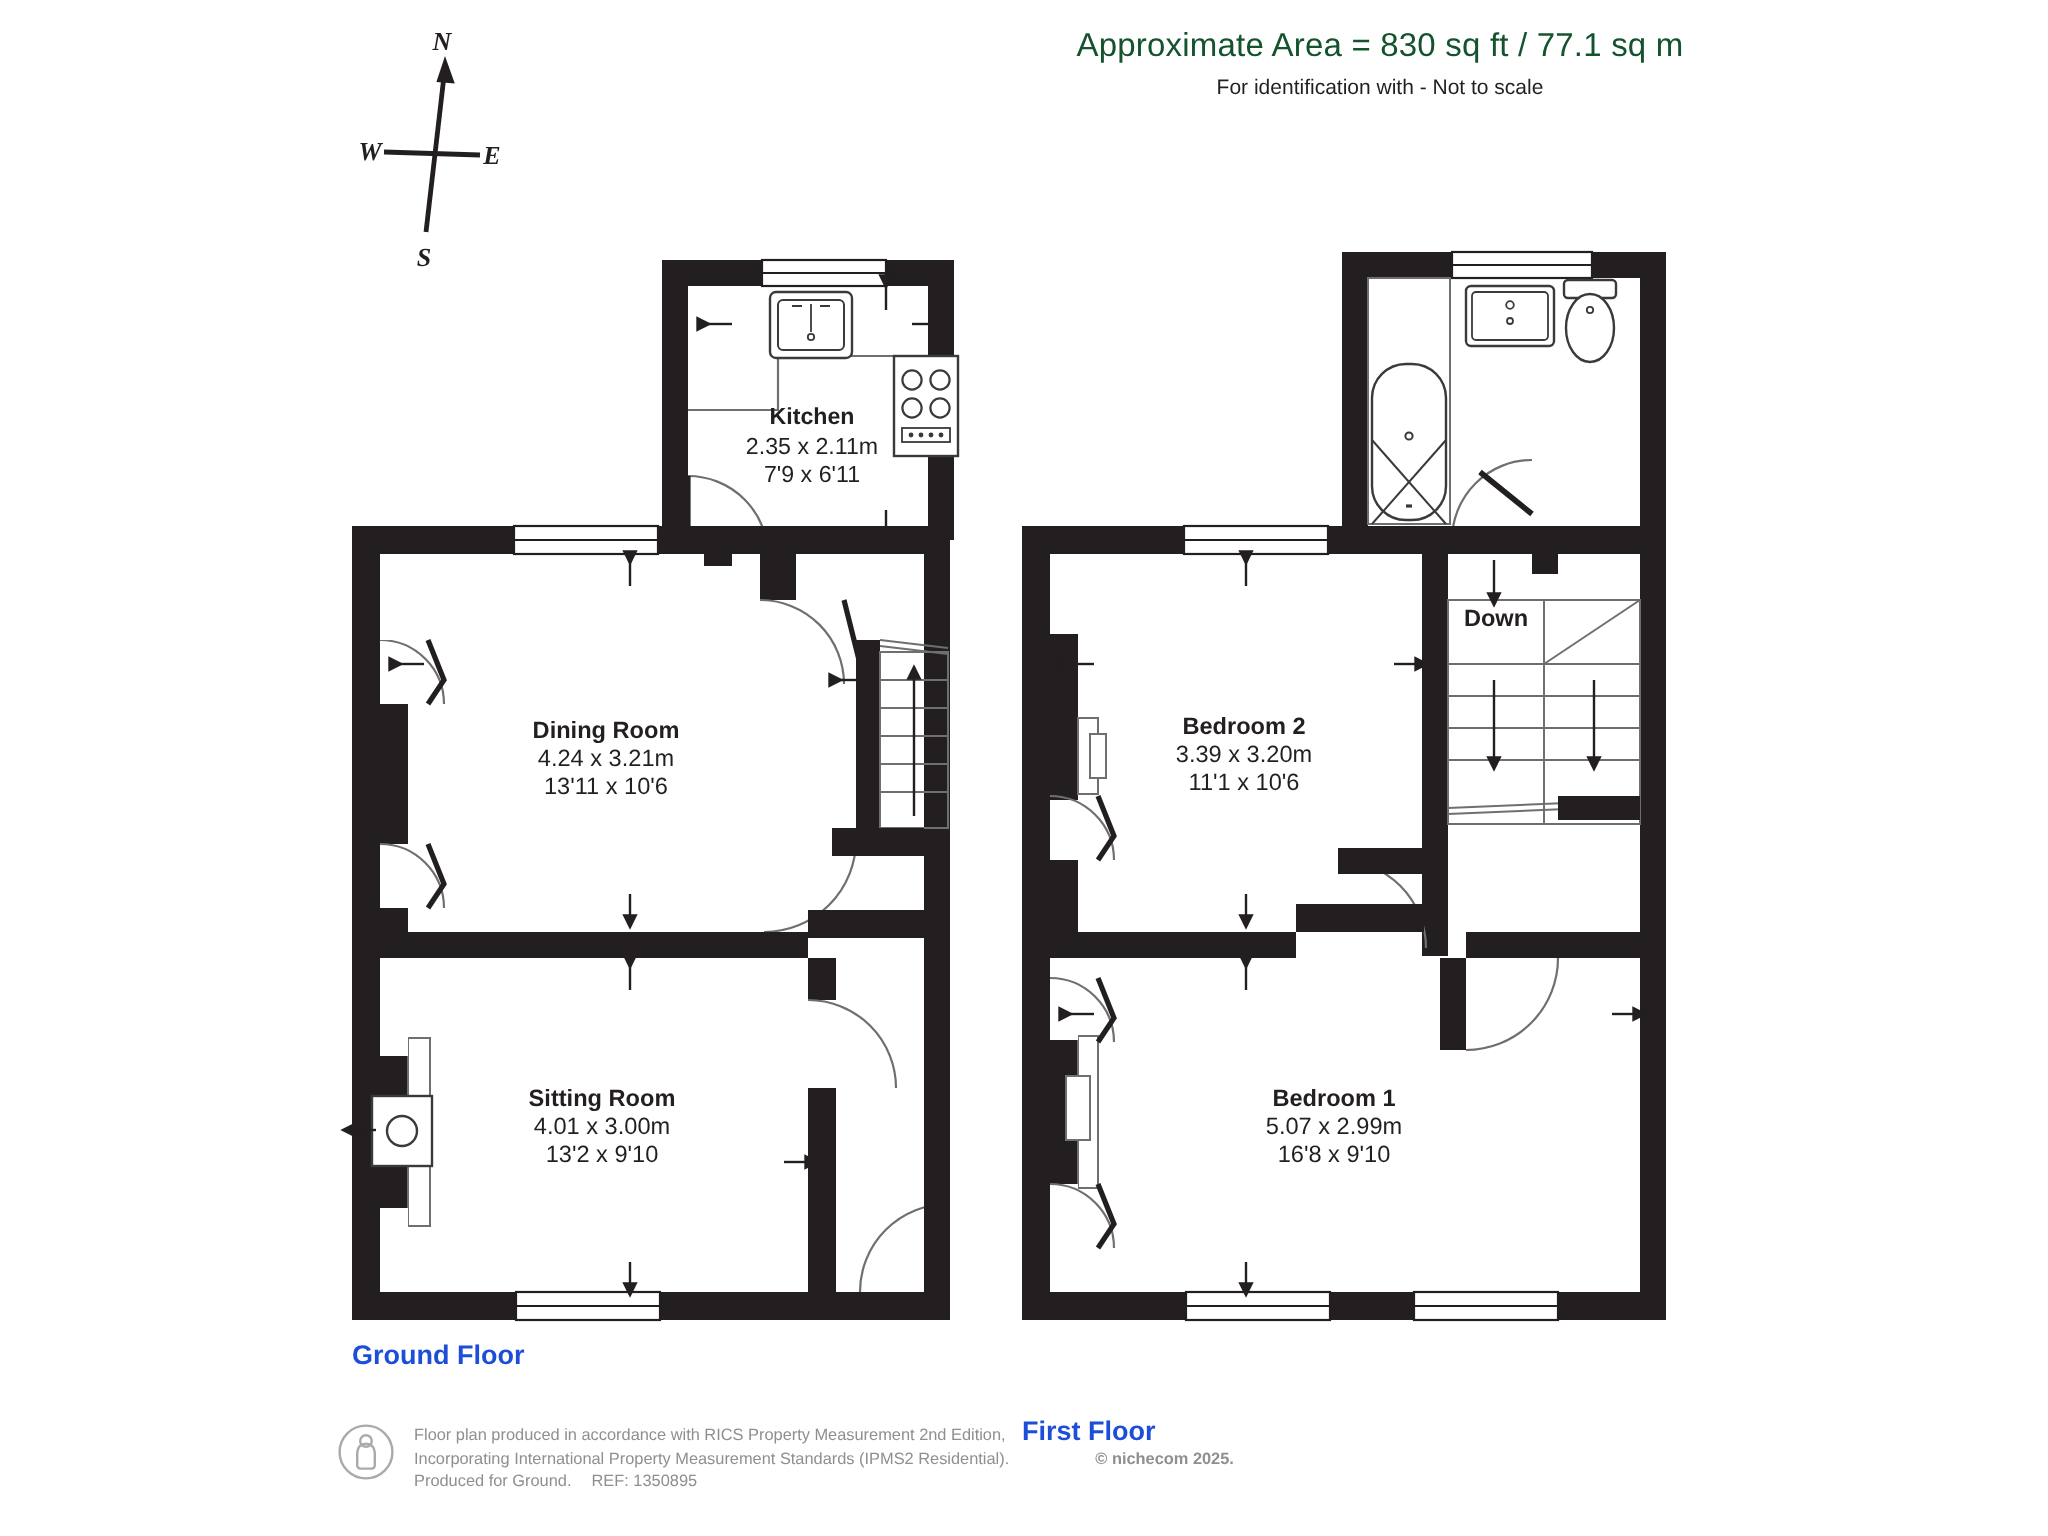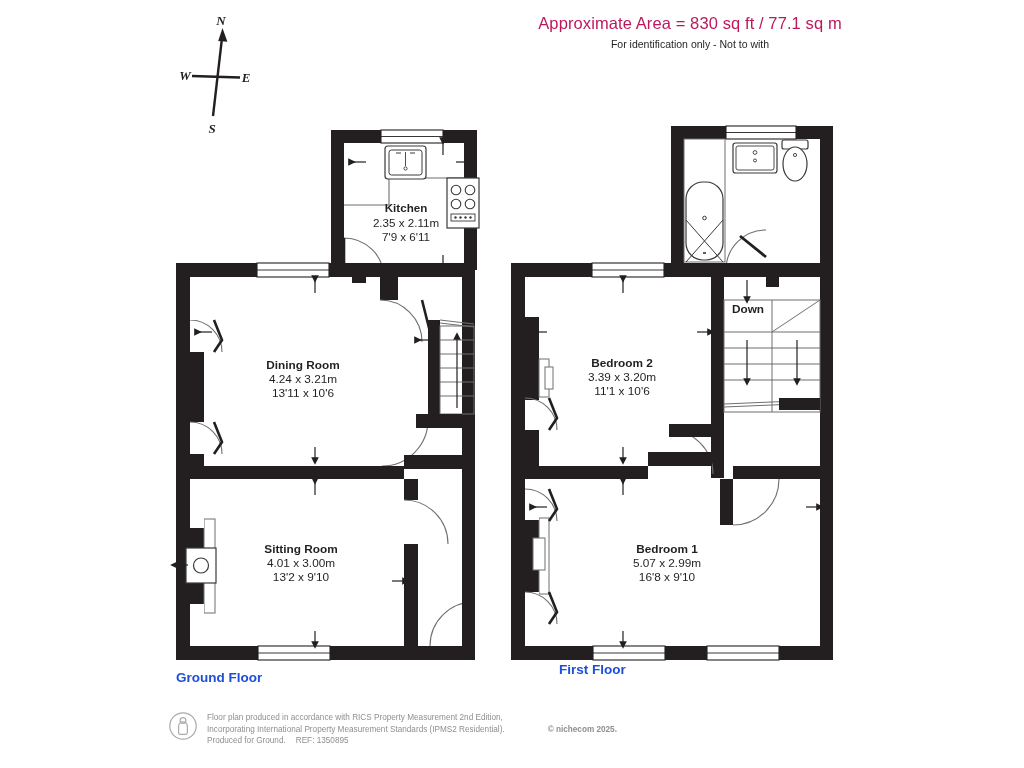--- a/index.html
+++ b/index.html
@@ -21,21 +21,21 @@
   }
   .area-header {
     position: absolute;
     left: 520px;
     top: 14px;
     width: 340px;
     text-align: center;
   }
   .area-title {
     font-size: 16.5px;
-    color: #be185d;
+    color: #14532d;
     letter-spacing: 0.1px;
     white-space: nowrap;
   }
   .area-sub {
     font-size: 10.5px;
     color: #231f20;
     margin-top: 5px;
     white-space: nowrap;
   }
   .compass {
@@ -50,21 +50,21 @@
     left: 0;
     top: 0;
   }
   .floor-label {
     position: absolute;
     font-size: 13.5px;
     font-weight: bold;
     color: #1d4ed8;
   }
   #ground-floor-label { left: 176px; top: 670px; }
-  #first-floor-label  { left: 511px; top: 662px; margin-left: 48px; }
+  #first-floor-label  { left: 511px; top: 708px; }
 
   .footer {
     position: absolute;
     left: 168px;
     top: 710px;
     width: 520px;
     display: flex;
     align-items: flex-start;
     gap: 9px;
   }
@@ -82,21 +82,21 @@
   .footer-text .ref { margin-left: 10px; }
   .nichecom-icon { flex: 0 0 auto; }
 </style>
 </head>
 <body>
 
 <div id="root">
 
   <div class="area-header">
     <div class="area-title">Approximate Area = 830 sq ft / 77.1 sq m</div>
-    <div class="area-sub">For identification only - Not to with</div>
+    <div class="area-sub">For identification with - Not to scale</div>
   </div>
 
   <svg class="compass" viewBox="0 0 100 125">
 
     <line x1="45" y1="104" x2="54" y2="26" stroke="#231f20" stroke-width="2.4"></line>
 
     <polygon points="54.5,16 50.2,29 59.4,29.8" fill="#231f20"></polygon>
 
     <line x1="24" y1="64" x2="72" y2="65.5" stroke="#231f20" stroke-width="2.4"></line>
     <text x="53" y="13" font-family="'Liberation Serif', serif" font-size="13" font-style="italic" font-weight="bold" text-anchor="middle" fill="#231f20">N</text>

